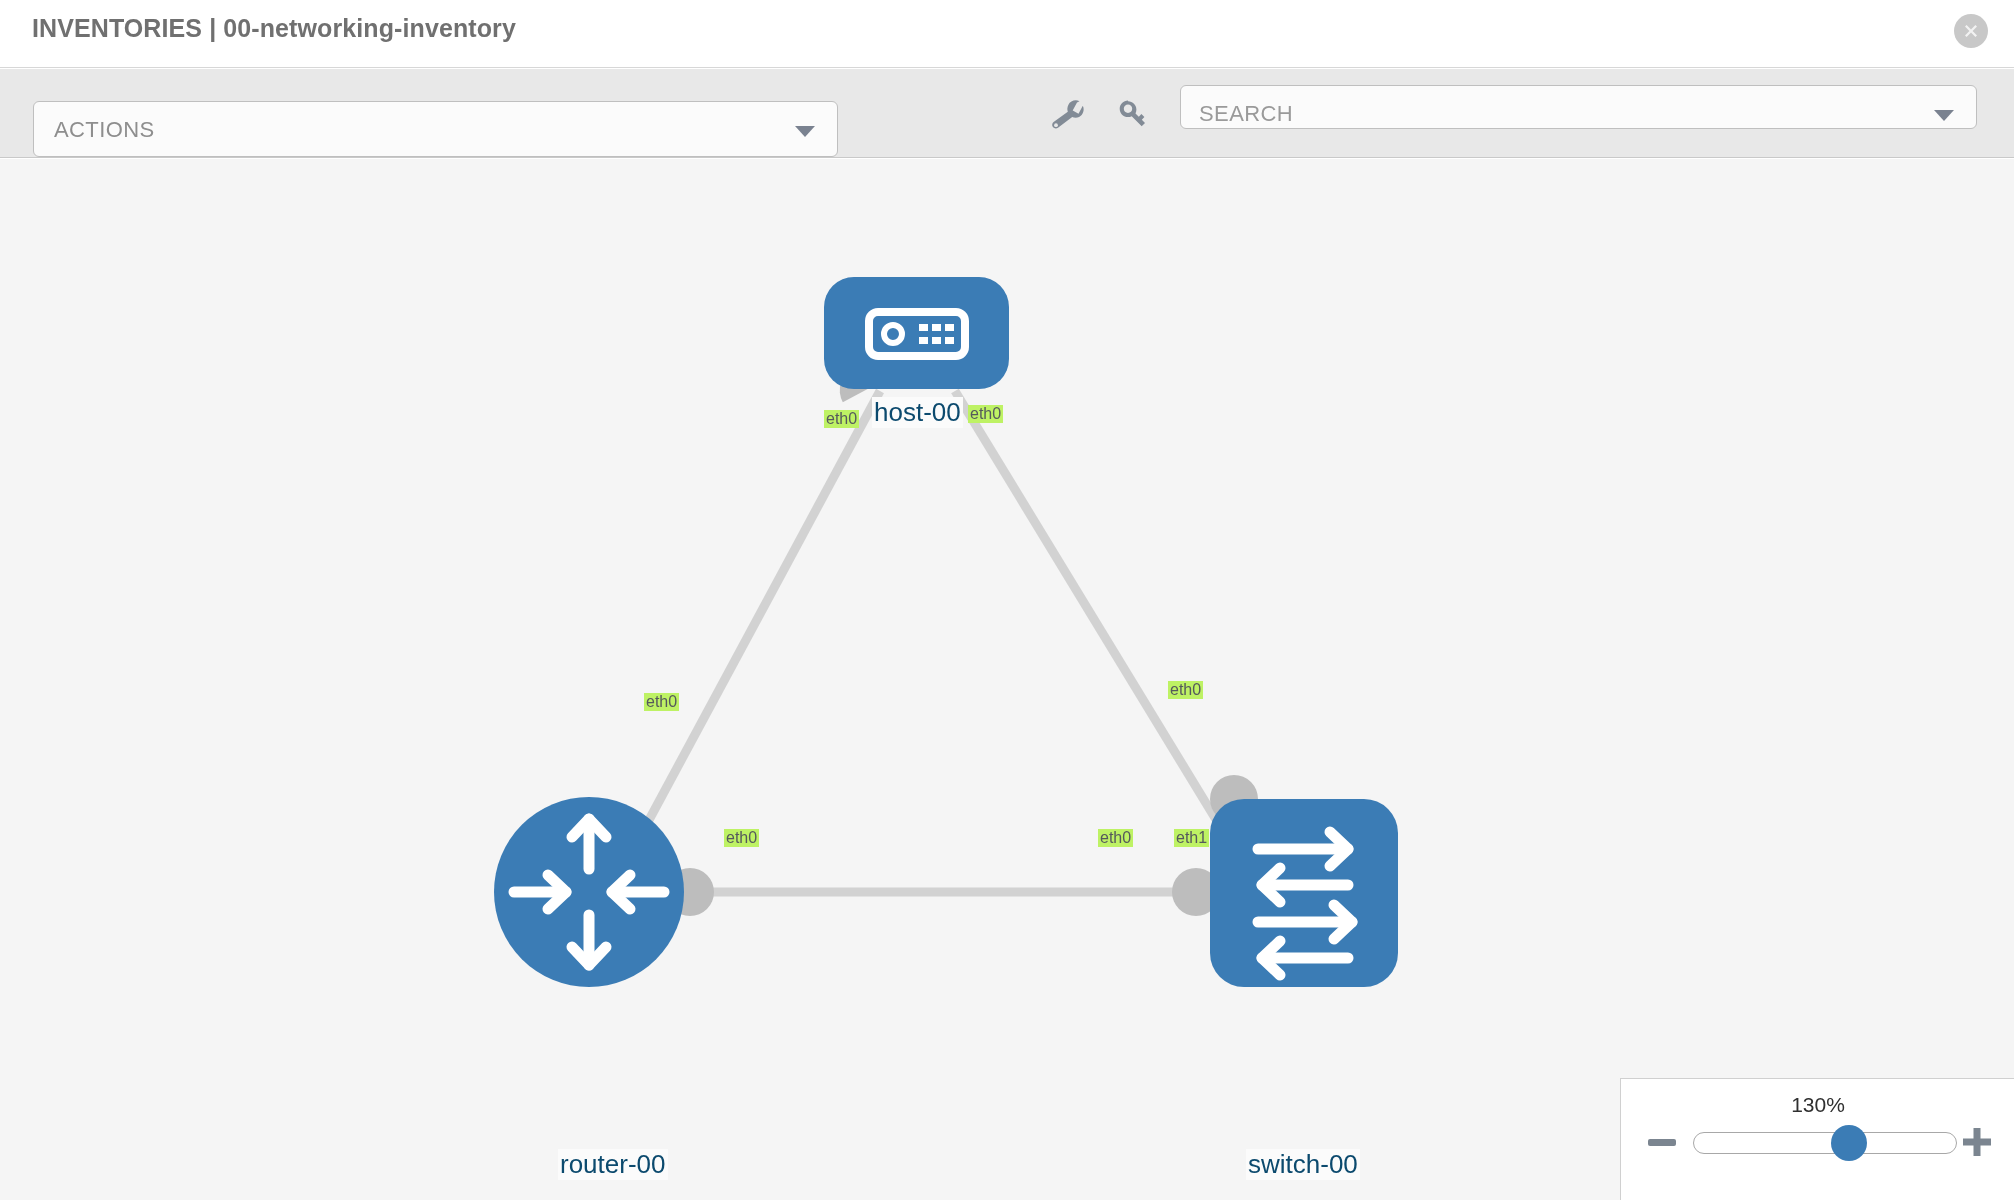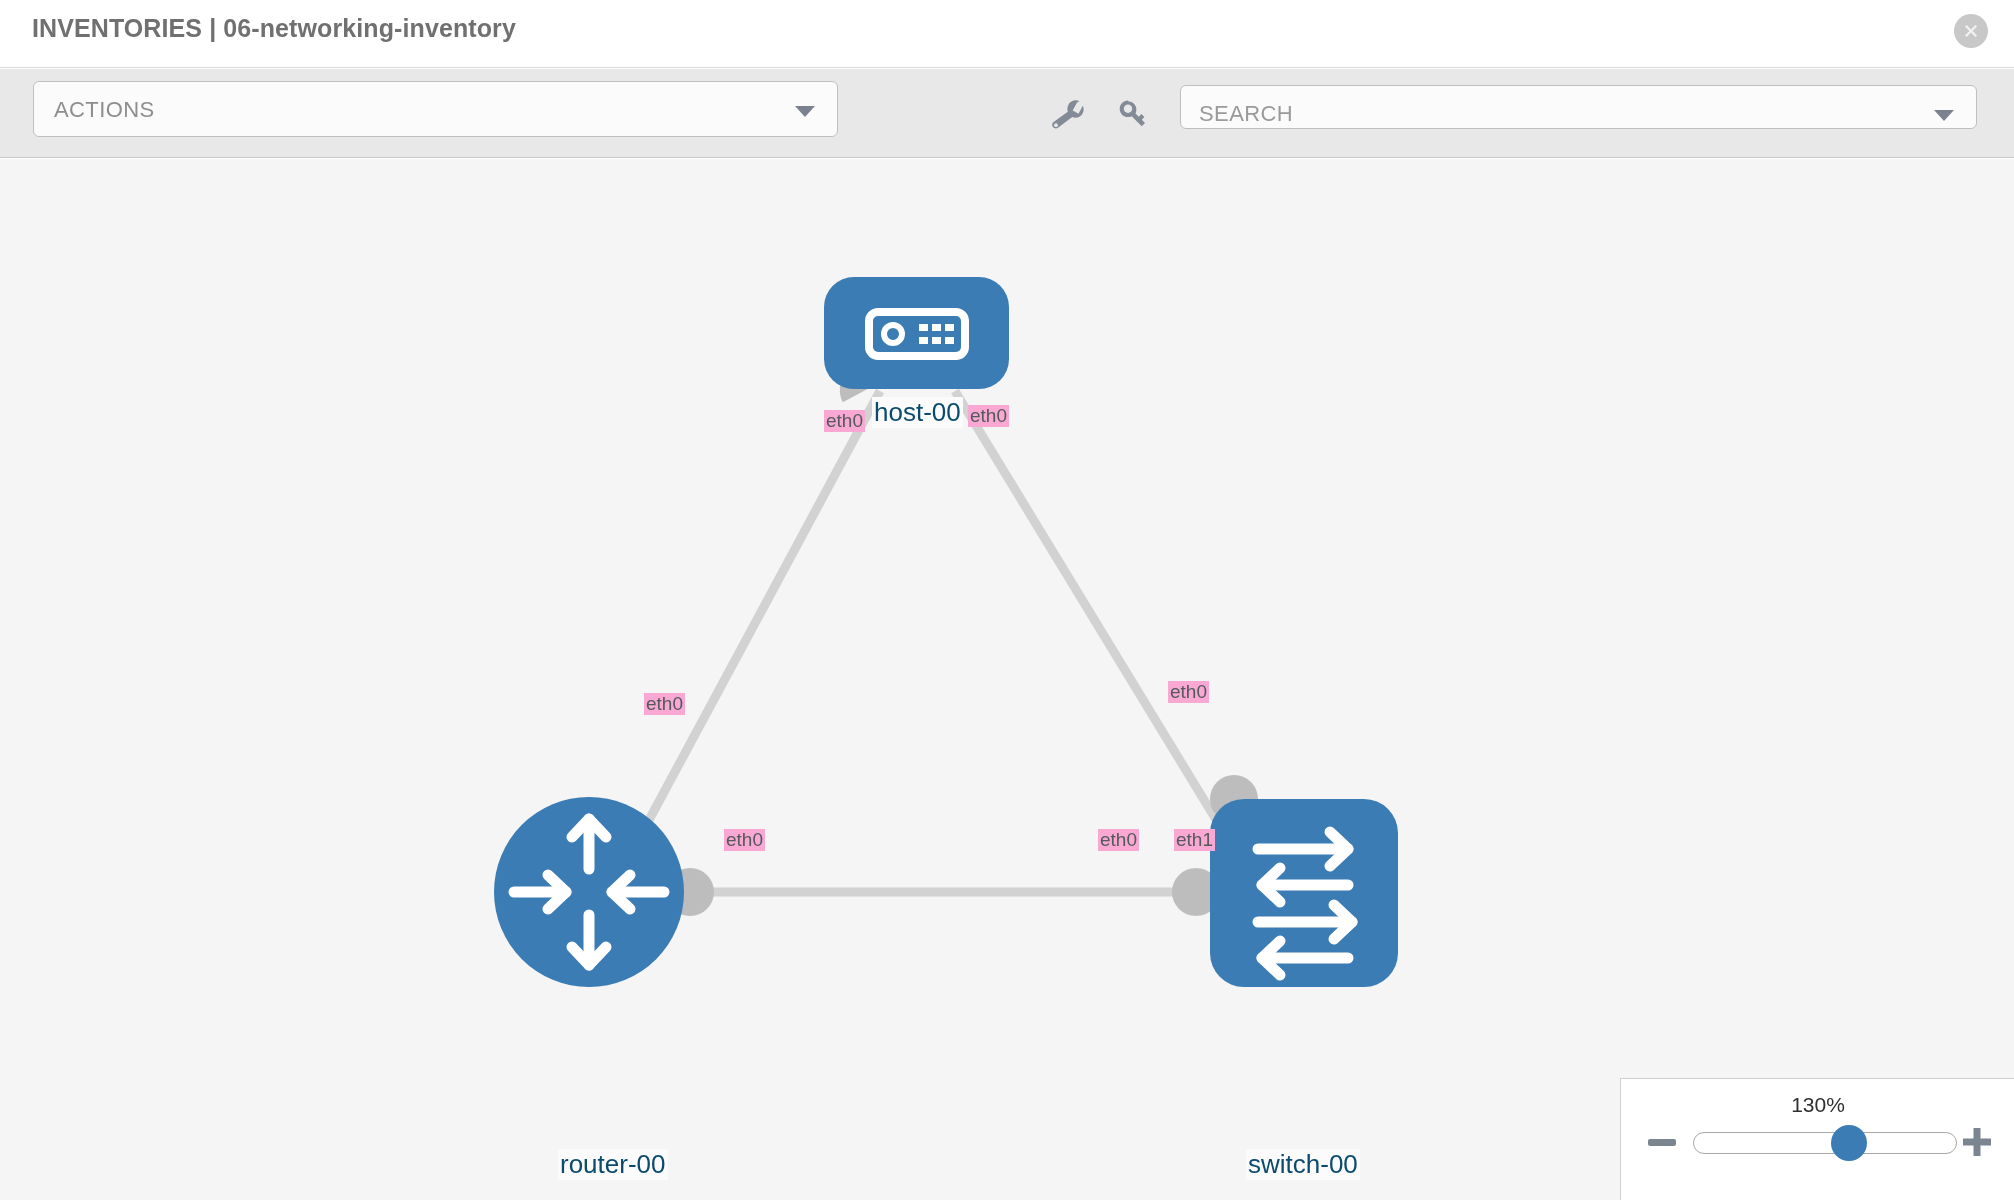--- a/index.html
+++ b/index.html
@@ -58,21 +58,21 @@
     position: absolute;
     top: 69px; left: 0;
     width: 2014px;
     height: 89px;
     background: #e8e8e8;
     border-bottom: 1px solid #c9c9c9;
   }
   .actions-select {
     position: absolute;
     left: 33px;
-    top: 12px;
+    top: 32px;
     width: 805px;
     height: 56px;
     background: #fbfbfb;
     border: 1px solid #bfbfbf;
     border-radius: 6px;
     cursor: pointer;
   }
   .actions-select .label {
     position: absolute;
     left: 20px;
@@ -143,23 +143,23 @@
   .node-label {
     position: absolute;
     font-size: 26px;
     color: #0c4a6e;
     background: #fbfbfb;
     white-space: nowrap;
     padding: 0 2px;
   }
   .iface-label {
     position: absolute;
-    font-size: 19px;
+    font-size: 16px;
     color: #55595c;
-    background: #f9a8d4;
+    background: #bef264;
     white-space: nowrap;
     padding: 0 2px;
   }
 
   
   .zoom-panel {
     position: absolute;
     right: 0;
     bottom: 0;
     width: 394px;
@@ -209,21 +209,21 @@
     background: #3b7cb5;
     cursor: grab;
   }
 </style>
 </head>
 <body>
 
 <div id="app">
 
   <div class="header">
-    <div class="header-title">INVENTORIES | 06-networking-inventory</div>
+    <div class="header-title">INVENTORIES | 00-networking-inventory</div>
 
     <div class="close-btn">
       <svg width="20" height="20" viewBox="0 0 20 20" aria-hidden="true">
         <path d="M5.6 4.0 L10 8.4 L14.4 4.0 L16 5.6 L11.6 10 L16 14.4 L14.4 16 L10 11.6 L5.6 16 L4 14.4 L8.4 10 L4 5.6 Z" fill="#f2f2f2"></path>
       </svg>
     </div>
   </div>
 
   <div class="toolbar">
 

